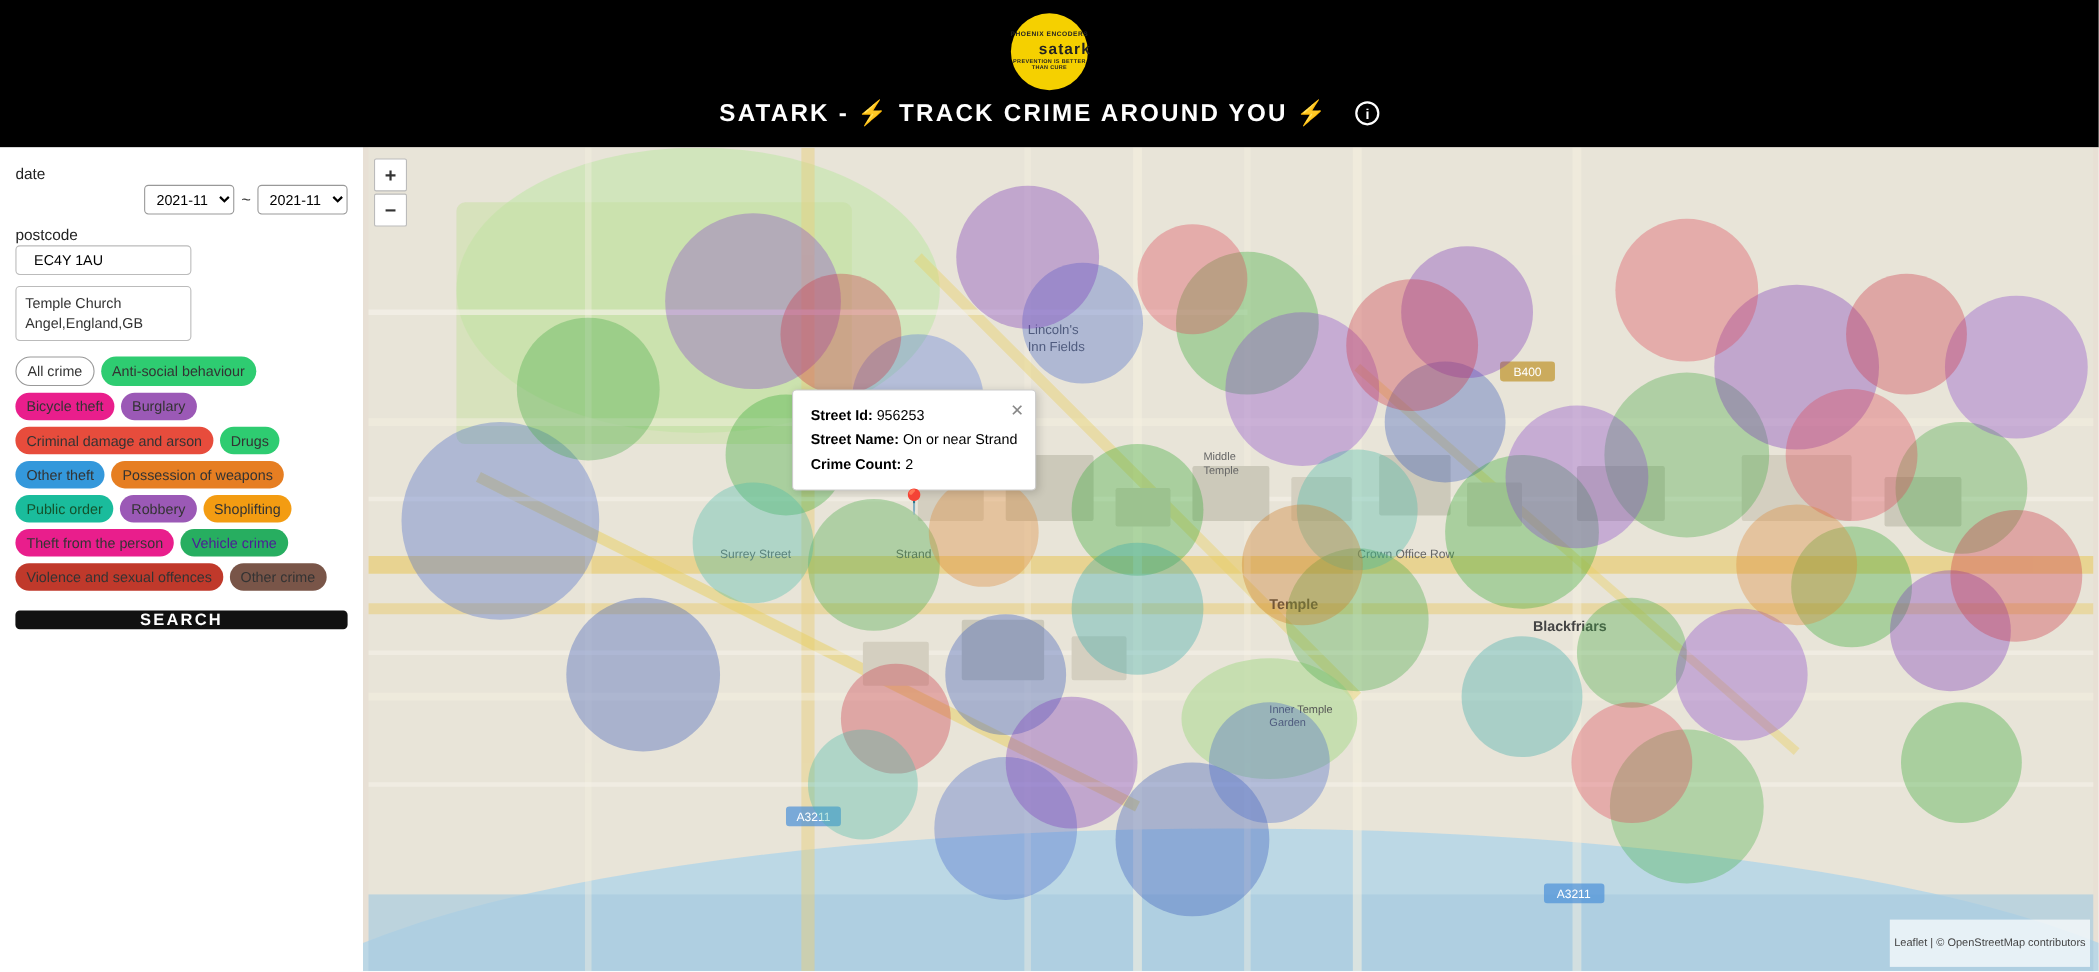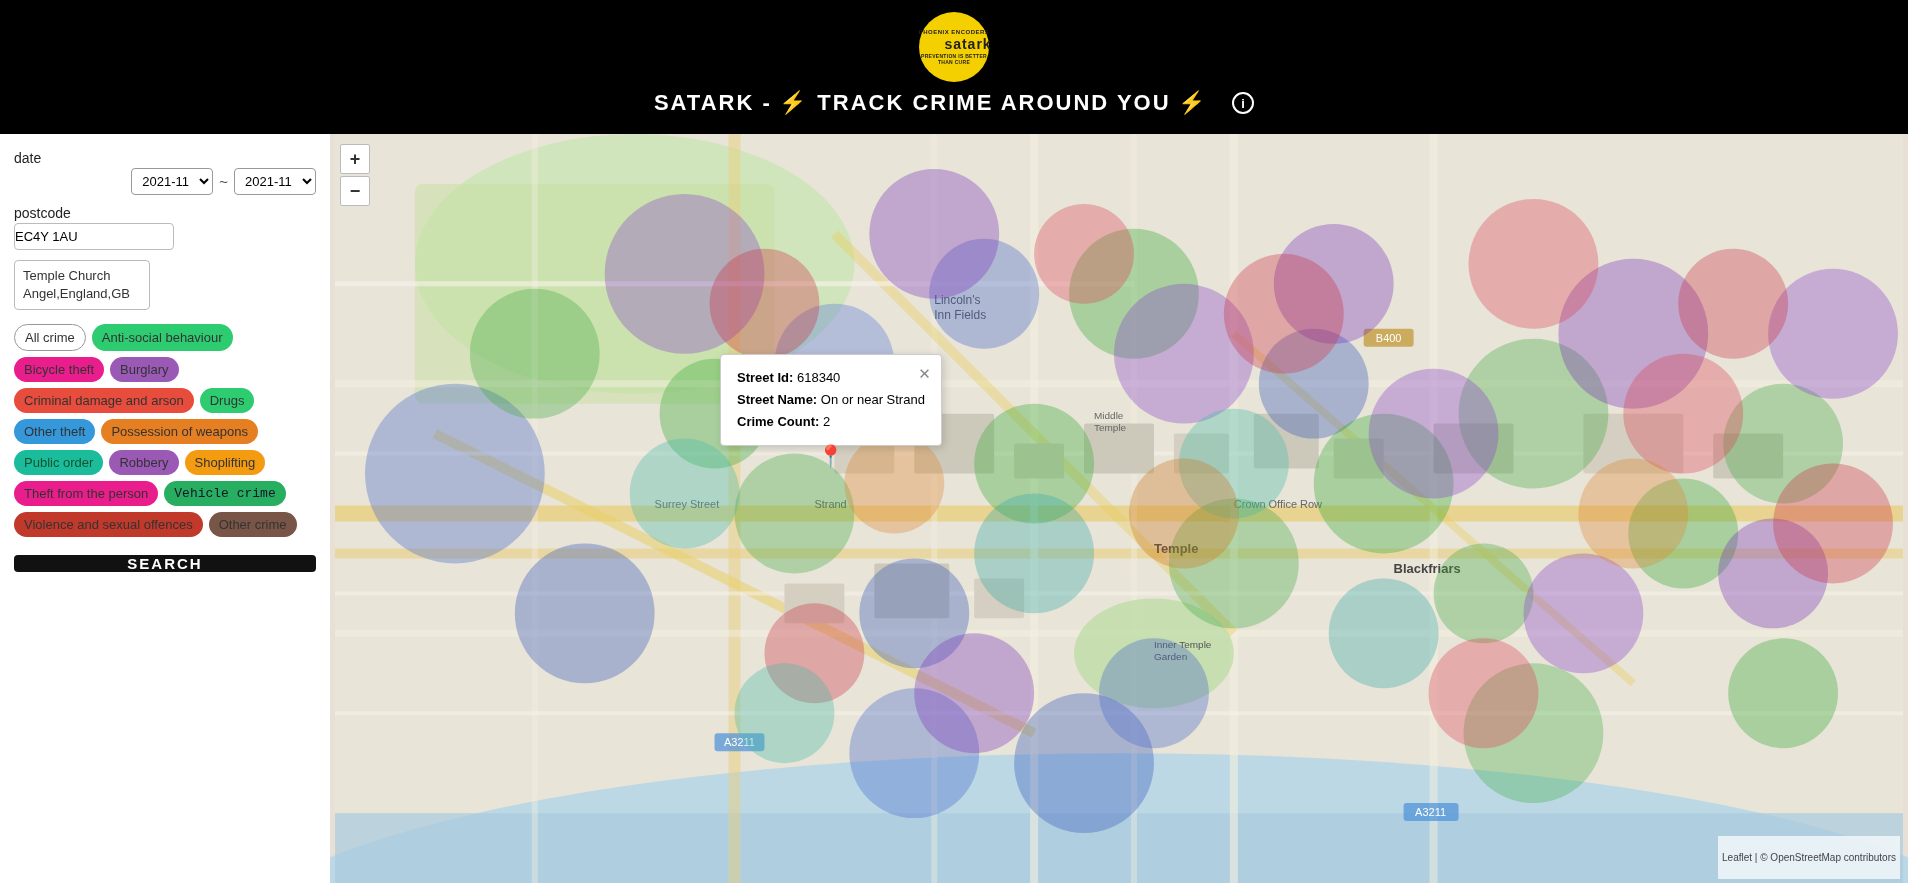--- a/index.html
+++ b/index.html
@@ -87,33 +87,33 @@
       padding: 4px 6px;
       border: 1px solid #999;
       border-radius: 4px;
       font-size: 13px;
       background: #fff;
       cursor: pointer;
     }
     .tilde { font-size: 15px; color: #444; }
     .postcode-input {
       width: 160px;
-      padding: 5px 0;
+      padding: 5px 16px;
       border: 1px solid #bbb;
       border-radius: 4px;
       font-size: 13px;
     }
     .address-box {
       border: 1px solid #bbb;
       border-radius: 4px;
       padding: 6px 8px;
       font-size: 13px;
       color: #333;
       background: #fff;
-      width: 136px;
+      width: 160px;
       line-height: 1.4;
     }
 
     
     .crime-filters {
       display: flex;
       flex-wrap: wrap;
       gap: 6px;
       margin-top: 4px;
     }
@@ -283,21 +283,21 @@
         <button class="crime-tag" style="background-color: rgb(233, 30, 140); color: rgb(51, 51, 51); border: none;">Bicycle theft</button>
         <button class="crime-tag" style="background-color: rgb(155, 89, 182); color: rgb(51, 51, 51); border: none;">Burglary</button>
         <button class="crime-tag" style="background-color: rgb(231, 76, 60); color: rgb(51, 51, 51); border: none;">Criminal damage and arson</button>
         <button class="crime-tag" style="background-color: rgb(46, 204, 113); color: rgb(51, 51, 51); border: none;">Drugs</button>
         <button class="crime-tag" style="background-color: rgb(52, 152, 219); color: rgb(51, 51, 51); border: none;">Other theft</button>
         <button class="crime-tag" style="background-color: rgb(230, 126, 34); color: rgb(51, 51, 51); border: none;">Possession of weapons</button>
         <button class="crime-tag" style="background-color: rgb(26, 188, 156); color: #14532d; border: none;">Public order</button>
         <button class="crime-tag" style="background-color: rgb(155, 89, 182); color: rgb(51, 51, 51); border: none;">Robbery</button>
         <button class="crime-tag" style="background-color: rgb(243, 156, 18); color: rgb(51, 51, 51); border: none;">Shoplifting</button>
         <button class="crime-tag" style="background-color: rgb(233, 30, 140); color: rgb(51, 51, 51); border: none;">Theft from the person</button>
-        <button class="crime-tag" style="background-color: rgb(39, 174, 96); color: #0f172a; border: none; font-family: Liberation Mono, monospace;">Vehicle crime</button>
+        <button class="crime-tag" style="background-color: rgb(39, 174, 96); color: #4c1d95; border: none;">Vehicle crime</button>
         <button class="crime-tag" style="background-color: rgb(192, 57, 43); color: rgb(51, 51, 51); border: none;">Violence and sexual offences</button>
         <button class="crime-tag" style="background-color: rgb(121, 85, 72); color: rgb(51, 51, 51); border: none;">Other crime</button>
       </div>
 
     <button class="search-btn">SEARCH</button>
   </div>
 
   <div class="map-container">
     
     <svg class="map-svg" viewBox="0 0 1570 750" xmlns="http://www.w3.org/2000/svg">
@@ -429,21 +429,21 @@
     <div class="map-controls">
       <div class="map-btn">+</div>
       <div class="map-btn">−</div>
     </div>
 
     
     <div class="map-popup">
       <span class="popup-close">✕</span>
       <div>
         <strong>Street Id:</strong>
-        <span>618340</span>
+        <span>956253</span>
       </div>
       <div>
         <strong>Street Name:</strong>
         <span>On or near Strand</span>
       </div>
       <div>
         <strong>Crime Count:</strong>
         <span>2</span>
       </div>
       <div class="popup-pin">📍</div>

